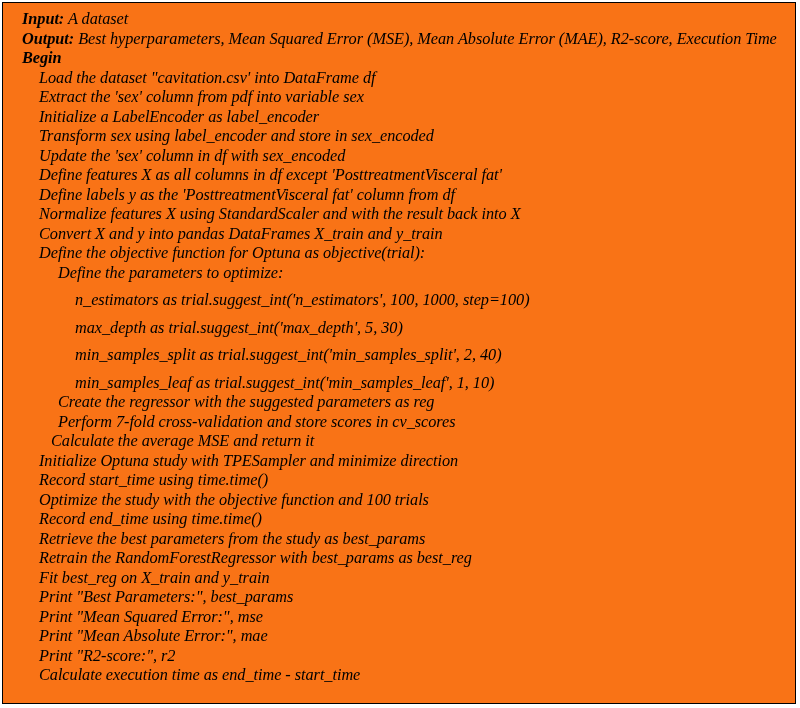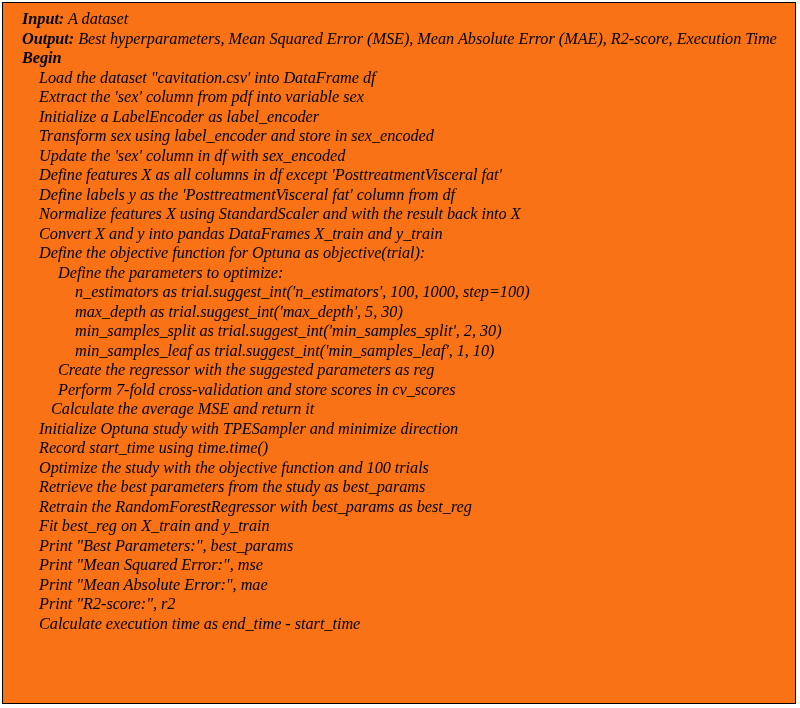--- a/index.html
+++ b/index.html
@@ -34,21 +34,21 @@
     white-space: pre;
     color: #000000;
     font-style: italic;
     letter-spacing: -0.05px;
   }
 
   
   .ind0 { padding-left: 11px; }
   .ind1 { padding-left: 28px; }
   .ind2 { padding-left: 47px; }
-  .ind3 { padding-left: 64px; }
+  .ind3 { padding-left: 64px; margin-top: 8px; }
   .ind2b { padding-left: 40px; }
 
   
   .kw {
     font-weight: bold;
     font-style: italic;
   }
   .line.keyword-line {
     font-weight: bold;
   }
@@ -74,28 +74,29 @@
       <div class="line ind1">Transform sex using label_encoder and store in sex_encoded</div>
       <div class="line ind1">Update the 'sex' column in df with sex_encoded</div>
       <div class="line ind1">Define features X as all columns in df except 'PosttreatmentVisceral fat'</div>
       <div class="line ind1">Define labels y as the 'PosttreatmentVisceral fat' column from df</div>
       <div class="line ind1">Normalize features X using StandardScaler and with the result back into X</div>
       <div class="line ind1">Convert X and y into pandas DataFrames X_train and y_train</div>
       <div class="line ind1">Define the objective function for Optuna as objective(trial):</div>
       <div class="line ind2">Define the parameters to optimize:</div>
       <div class="line ind3">n_estimators as trial.suggest_int('n_estimators', 100, 1000, step=100)</div>
       <div class="line ind3">max_depth as trial.suggest_int('max_depth', 5, 30)</div>
-      <div class="line ind3">min_samples_split as trial.suggest_int('min_samples_split', 2, 30)</div>
+      <div class="line ind3">min_samples_split as trial.suggest_int('min_samples_split', 2, 40)</div>
       <div class="line ind3">min_samples_leaf as trial.suggest_int('min_samples_leaf', 1, 10)</div>
       <div class="line ind2">Create the regressor with the suggested parameters as reg</div>
       <div class="line ind2">Perform 7-fold cross-validation and store scores in cv_scores</div>
       <div class="line ind2b">Calculate the average MSE and return it</div>
       <div class="line ind1">Initialize Optuna study with TPESampler and minimize direction</div>
       <div class="line ind1">Record start_time using time.time()</div>
       <div class="line ind1">Optimize the study with the objective function and 100 trials</div>
+      <div class="line ind1">Record end_time using time.time()</div>
       <div class="line ind1">Retrieve the best parameters from the study as best_params</div>
       <div class="line ind1">Retrain the RandomForestRegressor with best_params as best_reg</div>
       <div class="line ind1">Fit best_reg on X_train and y_train</div>
       <div class="line ind1">Print "Best Parameters:", best_params</div>
       <div class="line ind1">Print "Mean Squared Error:", mse</div>
       <div class="line ind1">Print "Mean Absolute Error:", mae</div>
       <div class="line ind1">Print "R2-score:", r2</div>
       <div class="line ind1">Calculate execution time as end_time - start_time</div>
     </div>
 

